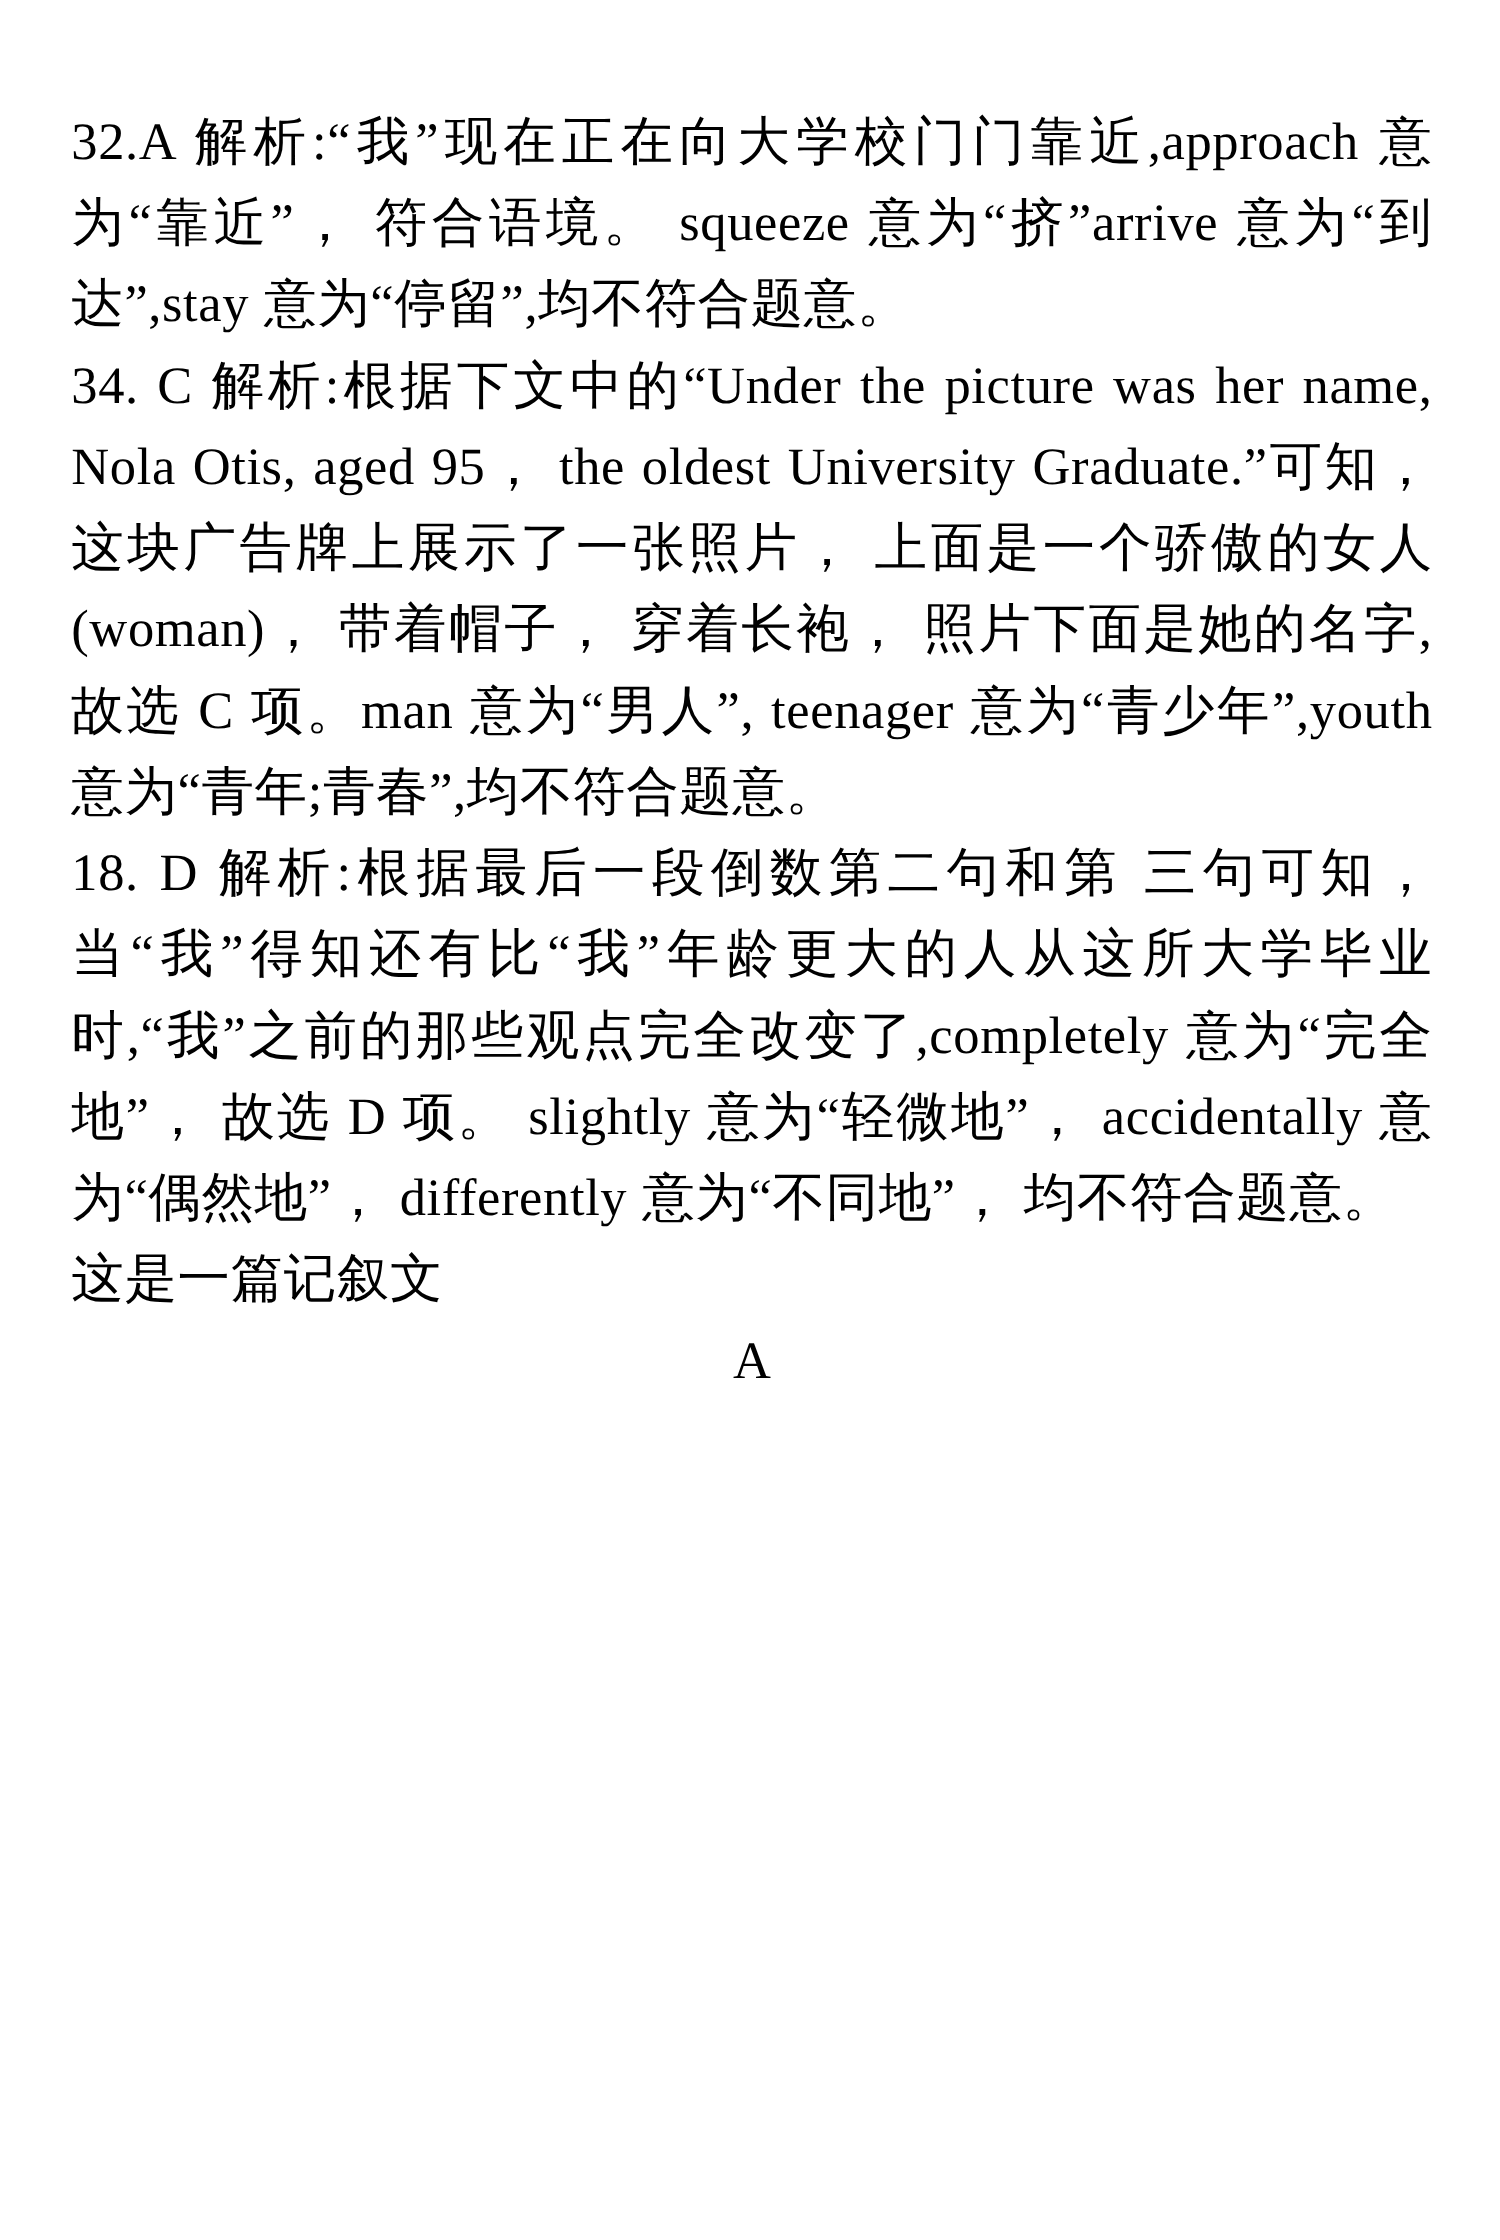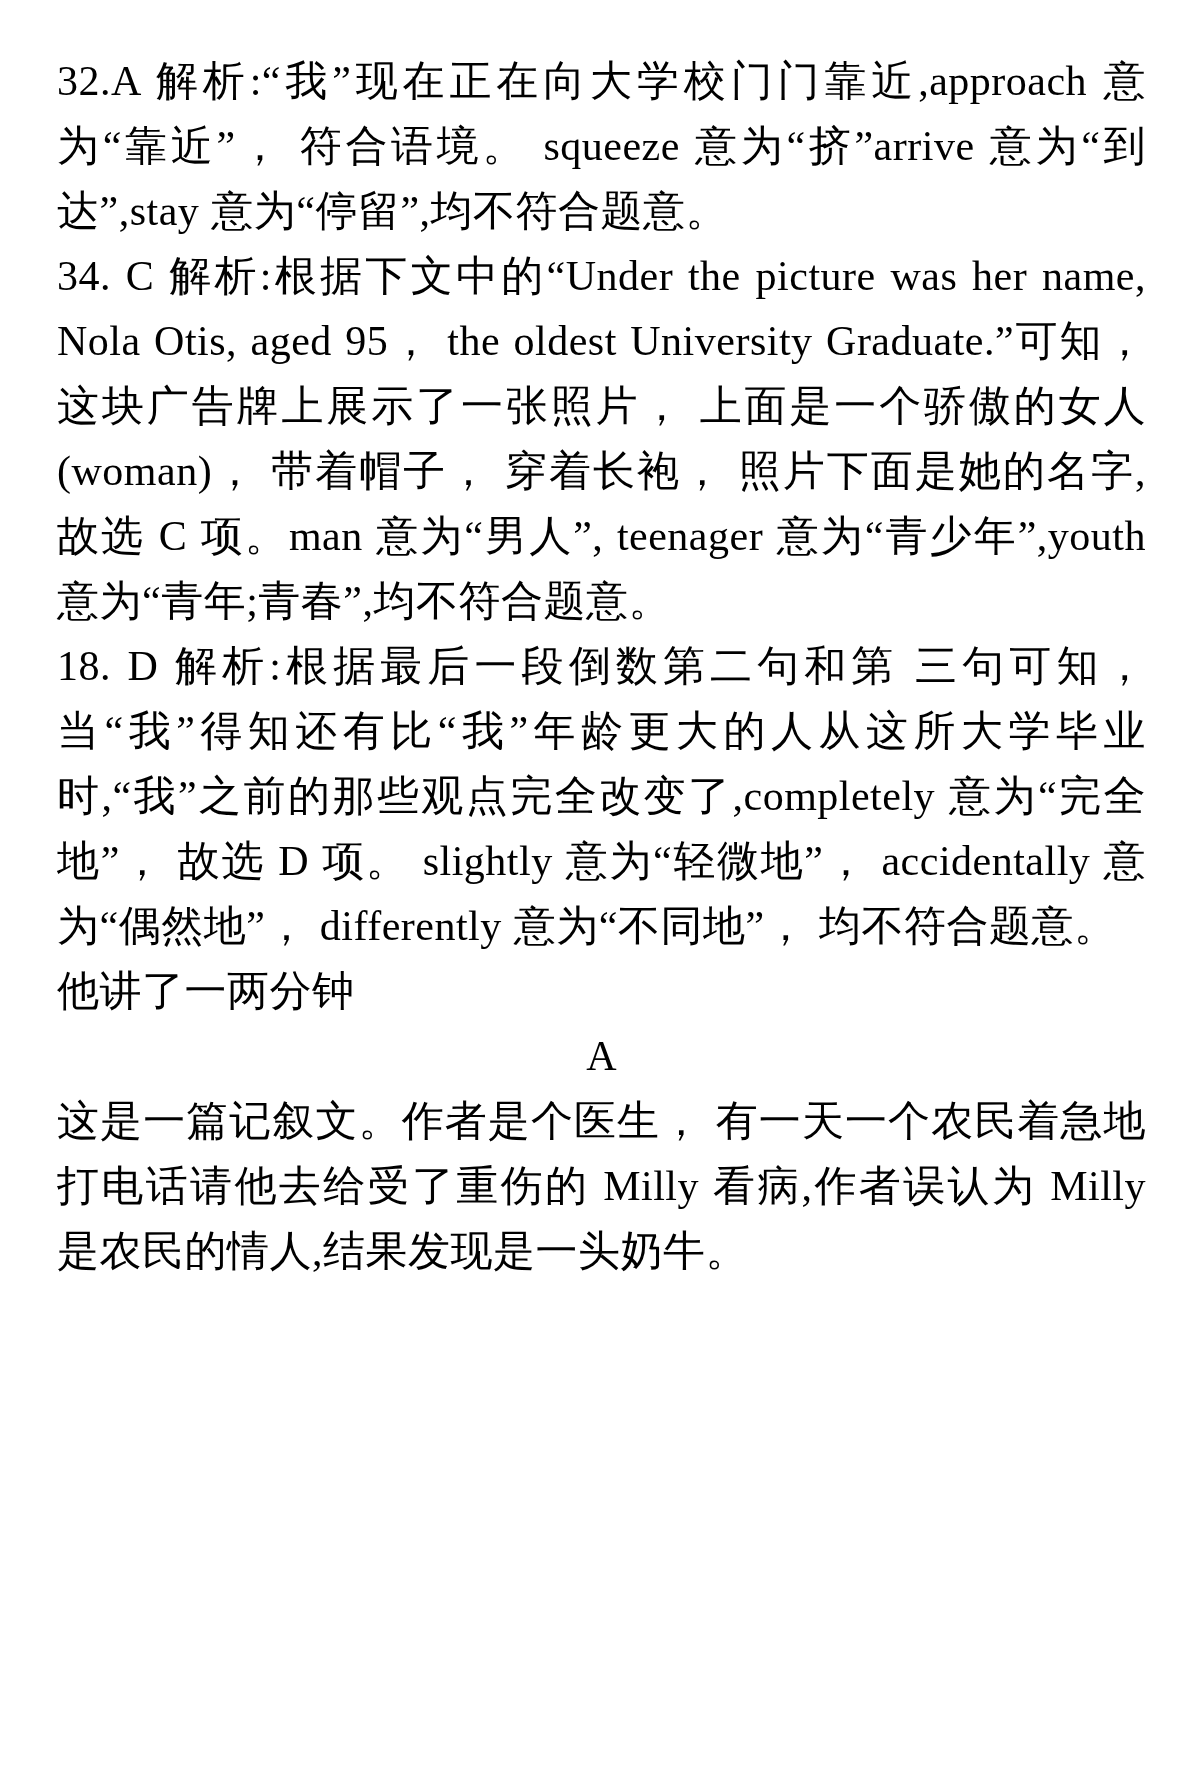--- a/index.html
+++ b/index.html
@@ -11,21 +11,21 @@
     width: 1200px;
     height: 1792px;
     overflow: hidden;
     color: #000000;
     font-family: "Liberation Serif", "DejaVu Serif", serif;
   }
   .page {
     box-sizing: border-box;
     width: 1200px;
     height: 1792px;
-    padding: 49px 54px 0 57px;
+    padding: 82px 54px 0 57px;
     background: #ffffff;
   }
   .para {
     margin: 0;
     font-size: 42px;
     line-height: 65px;
     text-align: justify;
     text-justify: inter-ideograph;
     letter-spacing: 0.5px;
     word-spacing: 1px;
@@ -35,16 +35,15 @@
     letter-spacing: 0;
   }
 </style>
 </head>
 <body>
 
 <div class="page">
   <p class="para">32.A 解析:“我”现在正在向大学校门门靠近,approach 意为“靠近”， 符合语境。 squeeze 意为“挤”arrive 意为“到达”,stay 意为“停留”,均不符合题意。</p>
   <p class="para">34. C 解析:根据下文中的“Under the picture was her name, Nola Otis, aged 95， the oldest University Graduate.”可知，这块广告牌上展示了一张照片， 上面是一个骄傲的女人(woman)， 带着帽子， 穿着长袍， 照片下面是她的名字,故选 C 项。man 意为“男人”, teenager 意为“青少年”,youth 意为“青年;青春”,均不符合题意。</p>
   <p class="para">18. D 解析:根据最后一段倒数第二句和第 三句可知， 当“我”得知还有比“我”年龄更大的人从这所大学毕业时,“我”之前的那些观点完全改变了,completely  意为“完全地”， 故选 D 项。 slightly  意为“轻微地”， accidentally 意为“偶然地”， differently 意为“不同地”， 均不符合题意。</p>
-  <p class="para">他讲了一两分钟</p>
+  <p class="para">这是一篇记叙文</p>
   <p class="para center">A</p>
-  <p class="para">这是一篇记叙文。作者是个医生， 有一天一个农民着急地打电话请他去给受了重伤的 Milly 看病,作者误认为 Milly 是农民的情人,结果发现是一头奶牛。</p>
 </div>
 
 </body></html>

